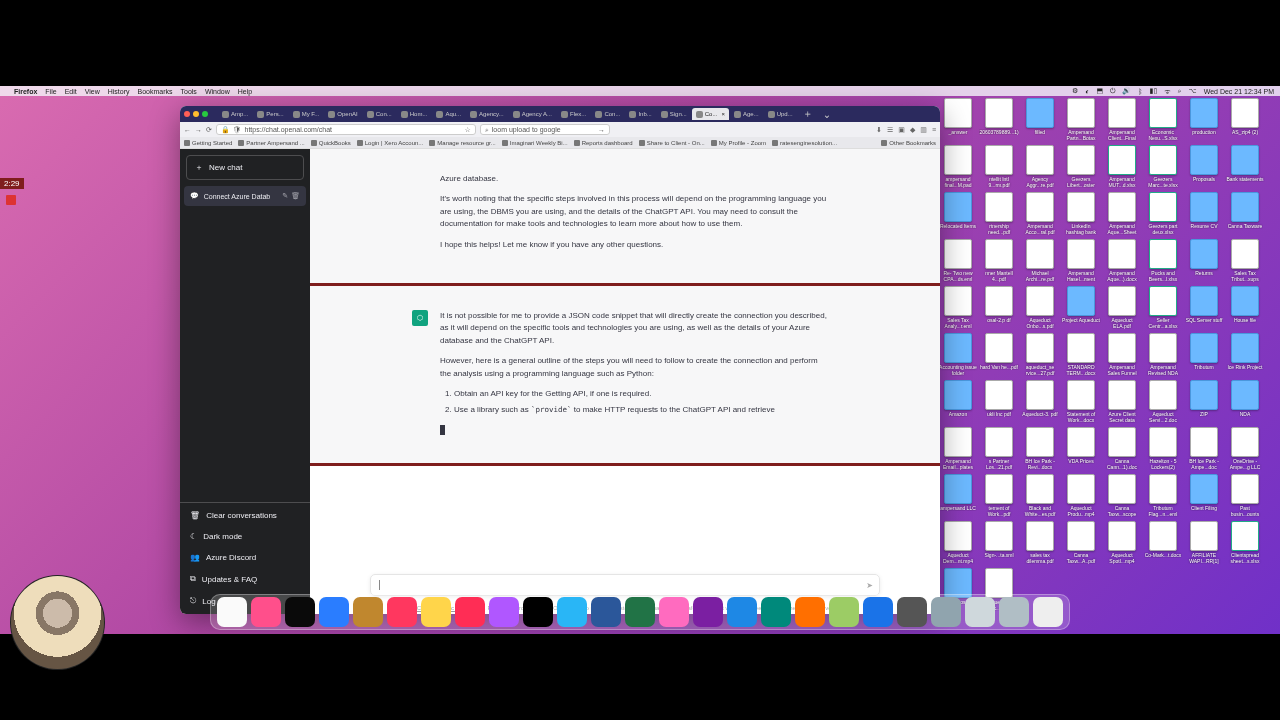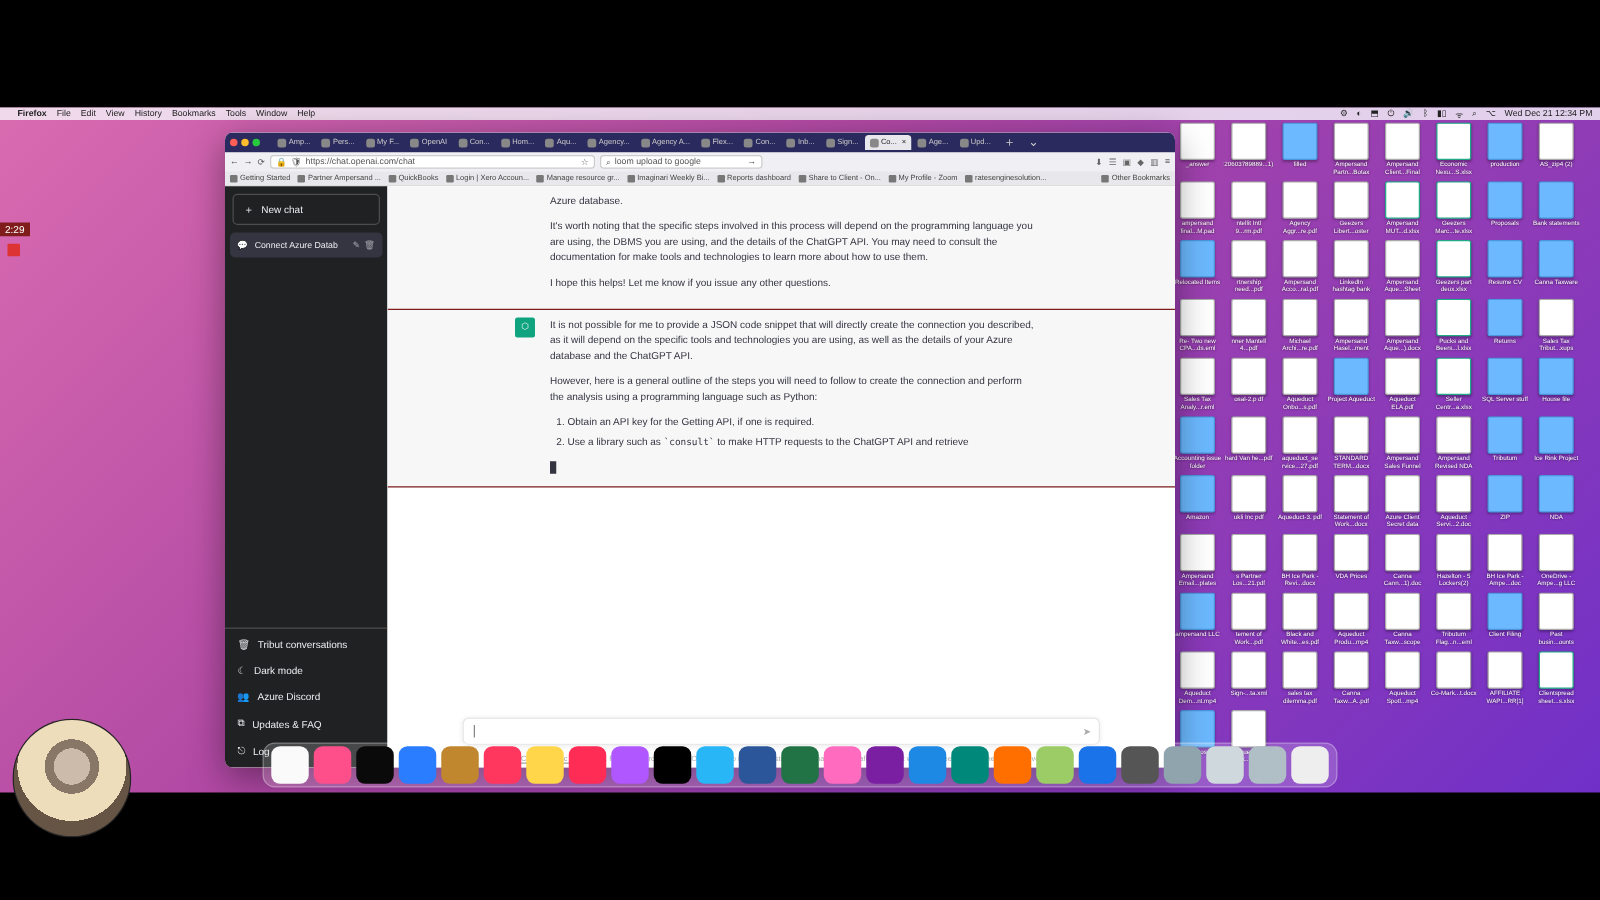--- a/index.html
+++ b/index.html
@@ -53,21 +53,21 @@
 .sidebar{width:130px;background:#202123;color:#ececf1;display:flex;flex-direction:column;font-size:8px}
 .newchat{margin:6px;border:1px solid #4d4d4f;border-radius:4px;padding:6px 8px;display:flex;gap:6px;align-items:center;cursor:pointer}
 .convs{flex:1;padding:0 4px}
 .conv{display:flex;align-items:center;gap:5px;padding:6px;border-radius:4px;background:#343541;font-size:7px}
 .conv .act{margin-left:auto;display:flex;gap:3px;opacity:.6}
 .sb-bottom{border-top:1px solid #4d4d4f;padding:2px 0}
 .sb-item{display:flex;align-items:center;gap:6px;padding:6px 10px;cursor:pointer}
 
 .chat{flex:1;background:#fff;display:flex;flex-direction:column;min-height:0;position:relative}
 .chat-scroll{flex:1;overflow-y:auto;font-size:8px;color:#343541;line-height:1.55}
-.msg{padding:6px 0;border-bottom:1px solid #7f1d1d}
+.msg{padding:24px 0;border-bottom:3px solid #7f1d1d}
 .msg.ai{background:#f7f7f8}
 .msg-inner{max-width:390px;margin-left:130px;display:flex;gap:10px;position:relative}
 .avatar{position:absolute;left:-28px;top:0;width:16px;height:16px;border-radius:2px}
 .av-user{background:#5a9;display:flex;align-items:center;justify-content:center;font-size:7px;color:#fff}
 .av-ai{background:#10a37f;display:flex;align-items:center;justify-content:center;color:#fff;font-size:7px}
 .content{flex:1}
 .content p{margin-bottom:8px}
 .content ol{padding-left:14px}
 .content ol li{margin-bottom:4px}
 code{font-family:ui-monospace,Menlo,monospace;font-size:7.5px}
@@ -602,21 +602,21 @@
             <span>Connect Azure Datab</span>
             <span class="act">
               <span>✎</span>
               <span>🗑</span>
             </span>
           </div>
         </div>
         <div class="sb-bottom" id="sb-bottom">
             <div class="sb-item">
               <span>🗑</span>
-              <span>Tribut conversations</span>
+              <span>Clear conversations</span>
             </div>
             <div class="sb-item">
               <span>☾</span>
               <span>Dark mode</span>
             </div>
             <div class="sb-item">
               <span>👥</span>
               <span>Azure Discord</span>
             </div>
             <div class="sb-item">
@@ -630,30 +630,30 @@
           </div>
       </div>
 
       <div class="chat">
         <div class="chat-scroll" id="chat-scroll">
             <div class="msg ai">
               <div class="msg-inner">
                 <div class="content">
                   <p>Azure database.</p>
                   <p>It's worth noting that the specific steps involved in this process will depend on the programming language you are using, the DBMS you are using, and the details of the ChatGPT API. You may need to consult the documentation for make tools and technologies to learn more about how to use them.</p>
-                  <p>I hope this helps! Let me know if you issue any other questions.</p>
+                  <p>I hope this helps! Let me know if you have any other questions.</p>
                 </div>
               </div>
             </div>
             <div class="msg ai">
               <div class="msg-inner">
                 <div class="avatar av-ai">⬡</div>
                 <div class="content"><p>It is not possible for me to provide a JSON code snippet that will directly create the connection you described, as it will depend on the specific tools and technologies you are using, as well as the details of your Azure database and the ChatGPT API.</p><p>However, here is a general outline of the steps you will need to follow to create the connection and perform the analysis using a programming language such as Python:</p><ol>
                     <li>Obtain an API key for the Getting API, if one is required.</li>
-                    <li>Use a library such as <code>`consult`</code> to make HTTP requests to the ChatGPT API and retrieve</li>
+                    <li>Use a library such as <code>`provide`</code> to make HTTP requests to the ChatGPT API and retrieve</li>
                   </ol><span class="cursor-blk"></span></div>
               </div>
             </div>
           </div>
         <div class="input-area">
           <div class="input-box">
             <span class="caret"></span>
             <span class="send">➤</span>
           </div>
         </div>

